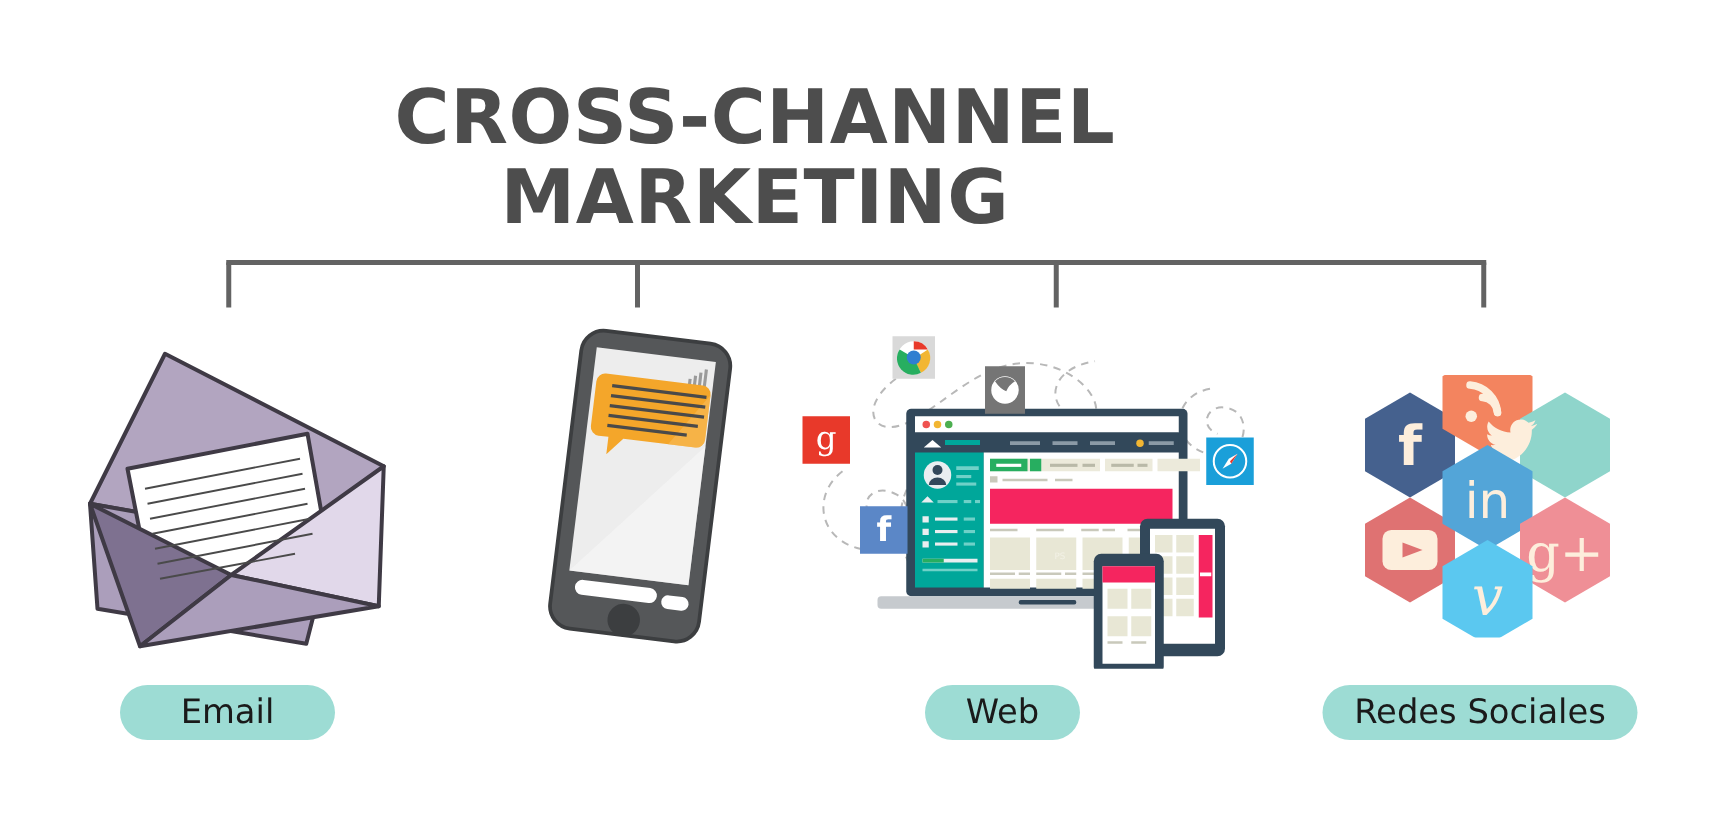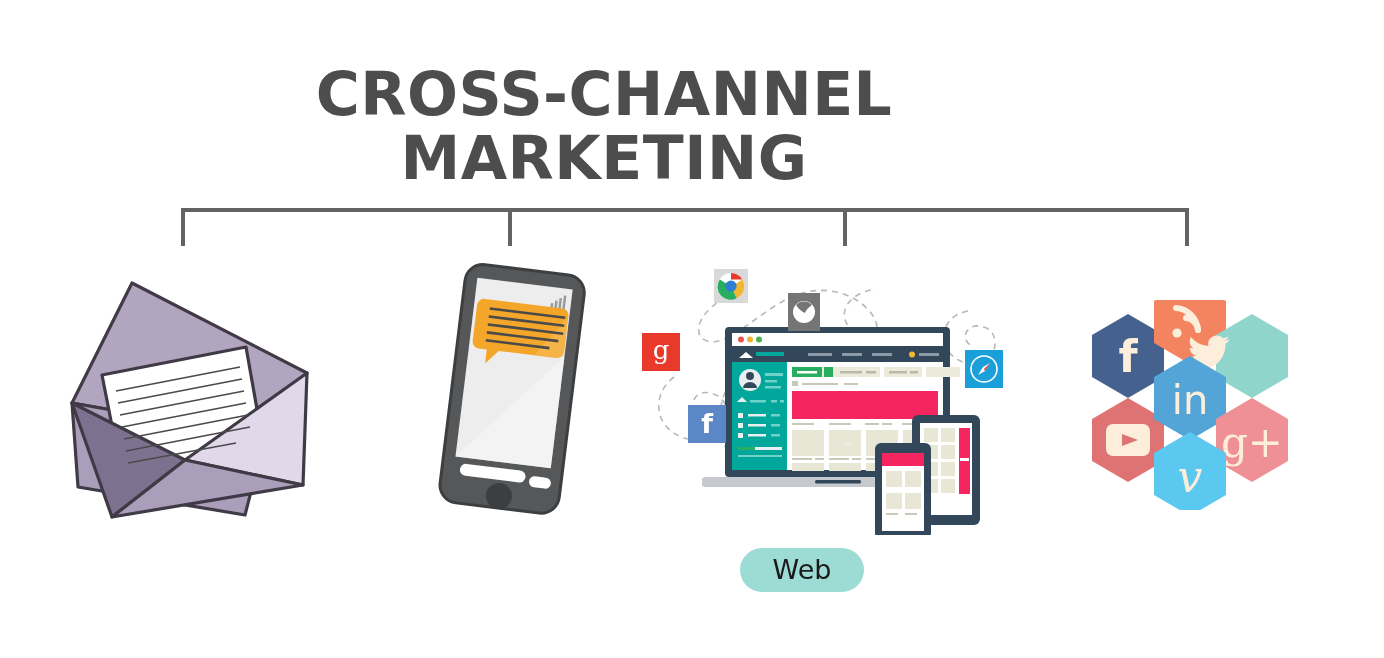--- a/index.html
+++ b/index.html
@@ -113,20 +113,21 @@
         <line x1="58" y1="148" x2="182" y2="124"></line>
         <line x1="60" y1="160" x2="184" y2="136"></line>
         <line x1="62" y1="172" x2="186" y2="148"></line>
         <line x1="64" y1="184" x2="188" y2="160"></line>
         <line x1="66" y1="196" x2="190" y2="172"></line>
         <line x1="68" y1="208" x2="176" y2="188"></line>
       </g>
     </svg>
   </div>
 
+  <div class="pill" id="pill-email">Email</div>
 
   <div class="channel" style="left:418px; width:190px;">
     <svg class="art" width="190" height="270" viewBox="0 0 190 270">
       <g transform="rotate(7 95 135)">
 
         <rect x="34" y="14" width="120" height="240" rx="18" ry="18" fill="#555759" stroke="#3c3e40" stroke-width="3"></rect>
 
         <rect x="46" y="28" width="96" height="180" fill="#ededed"></rect>
 
         <g fill="#9a9a9a">
@@ -392,14 +393,15 @@
         <text x="172" y="157" font-family="DejaVu Serif, serif" font-size="42" fill="#fdeedc" text-anchor="middle">g+</text>
       </g>
 
       <g>
         <use href="#hex" x="110" y="174" fill="#5bc8f0"></use>
         <text x="110" y="192" font-family="DejaVu Serif, serif" font-size="44" font-style="italic" fill="#fdeedc" text-anchor="middle">v</text>
       </g>
     </svg>
   </div>
 
+  <div class="pill" id="pill-redes">Redes Sociales</div>
 
 </div>
 
 </body></html>

